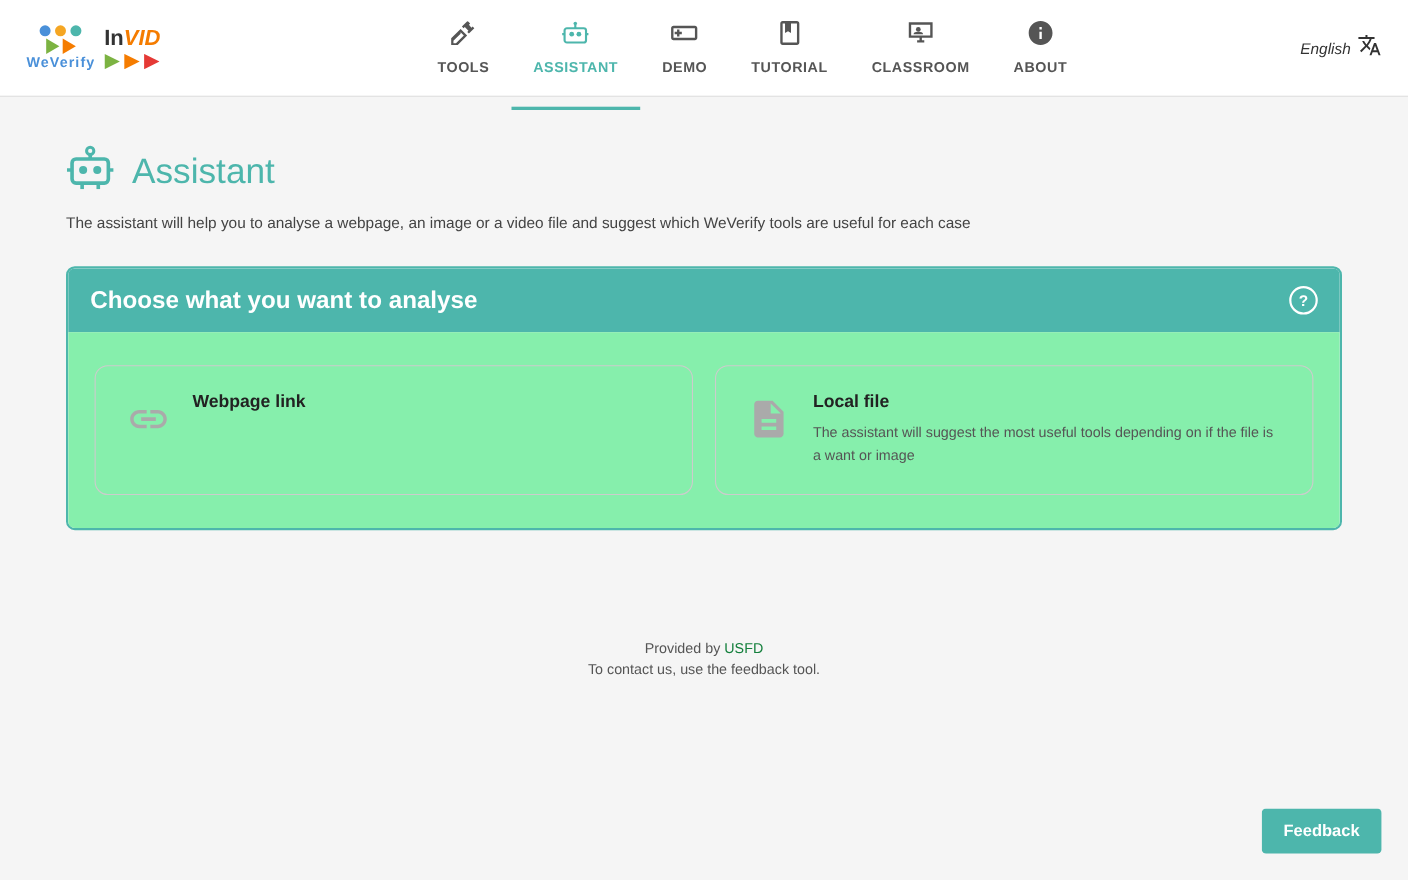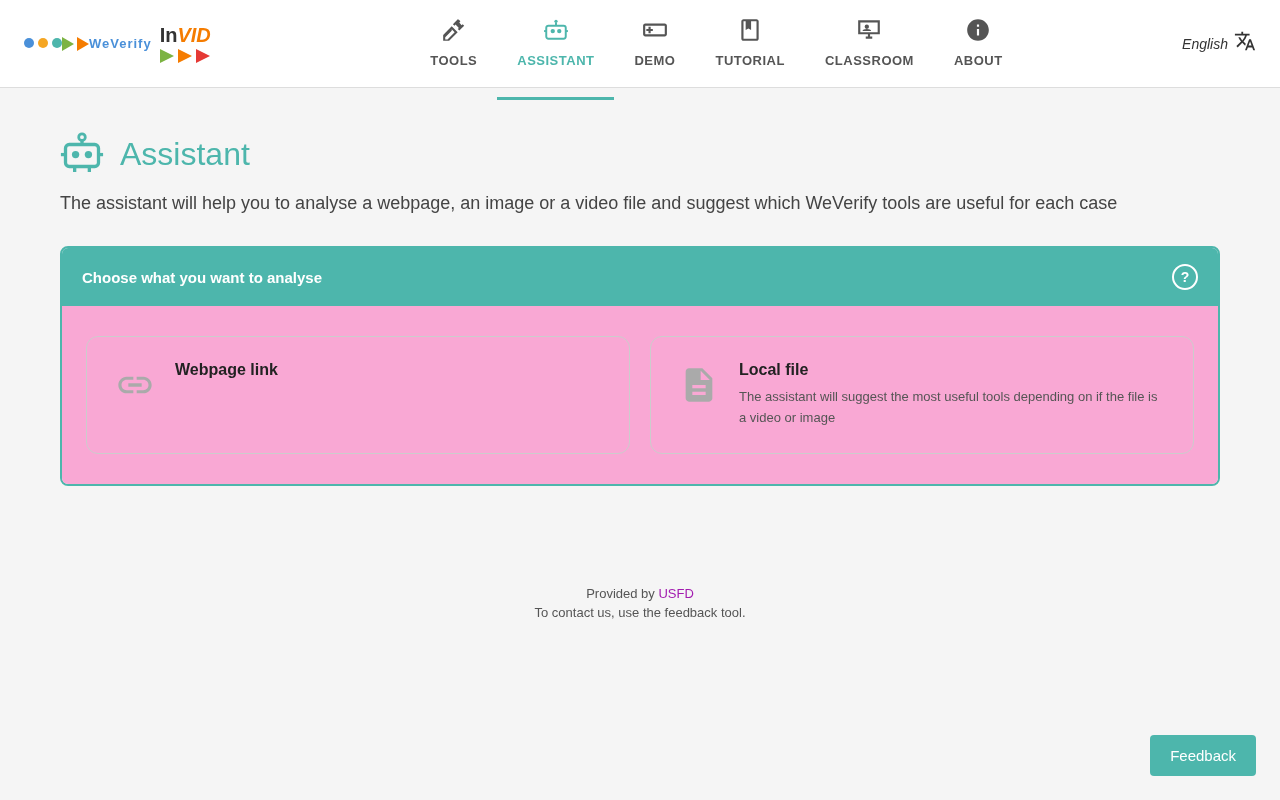--- a/index.html
+++ b/index.html
@@ -23,21 +23,21 @@
 
     .logo-area {
       display: flex;
       align-items: center;
       gap: 8px;
       margin-right: 40px;
     }
 
     .weverify-logo {
       display: flex;
-      flex-direction: row;
+      flex-direction: column;
       align-items: center;
     }
 
     .logo-dots {
       display: flex;
       gap: 4px;
       margin-bottom: 2px;
     }
 
     .dot {
@@ -158,21 +158,21 @@
       color: #4db6ac;
     }
 
     .page-title {
       font-size: 32px;
       color: #4db6ac;
       font-weight: 400;
     }
 
     .page-subtitle {
-      font-size: 18px;
+      font-size: 14px;
       color: #444;
       margin-bottom: 32px;
     }
 
     
     .analyse-card {
       border: 2px solid #4db6ac;
       border-radius: 8px;
       overflow: hidden;
     }
@@ -180,40 +180,40 @@
     .card-header {
       background: #4db6ac;
       padding: 16px 20px;
       display: flex;
       align-items: center;
       justify-content: space-between;
     }
 
     .card-header-title {
       color: #fff;
-      font-size: 15px;
+      font-size: 22px;
       font-weight: bold;
     }
 
     .help-icon {
       width: 26px;
       height: 26px;
       border: 2px solid #fff;
       border-radius: 50%;
       display: flex;
       align-items: center;
       justify-content: center;
       color: #fff;
       font-size: 14px;
       font-weight: bold;
       cursor: pointer;
     }
 
     .card-body {
-      background: #f9a8d4;
+      background: #86efac;
       padding: 30px 24px;
       display: flex;
       gap: 20px;
     }
 
     .option-card {
       flex: 1;
       border: 1px solid #ccc;
       border-radius: 12px;
       padding: 24px 28px;
@@ -248,38 +248,38 @@
 
     
     footer {
       text-align: center;
       padding: 60px 0 20px;
       font-size: 13px;
       color: #555;
     }
 
     footer a {
-      color: #a21caf;
+      color: #15803d;
       text-decoration: none;
     }
 
     footer p { margin-bottom: 4px; }
 
     
     .feedback-btn {
       position: fixed;
       bottom: 24px;
       right: 24px;
       background: #4db6ac;
       color: #fff;
       border: none;
       border-radius: 4px;
       padding: 12px 20px;
       font-size: 15px;
-      font-weight: 400;
+      font-weight: 700;
       cursor: pointer;
     }
 
     
     .chain-icon {
       font-size: 32px;
       color: #aaa;
     }
 
     
@@ -427,21 +427,21 @@
       </div>
 
       <div class="option-card">
         <span class="option-icon file-icon">
           <svg width="40" height="40" viewBox="0 0 24 24" fill="#aaa">
             <path d="M14 2H6c-1.1 0-2 .9-2 2v16c0 1.1.9 2 2 2h12c1.1 0 2-.9 2-2V8l-6-6zm2 16H8v-2h8v2zm0-4H8v-2h8v2zm-3-5V3.5L18.5 9H13z"></path>
           </svg>
         </span>
         <div class="option-content">
           <div class="option-title">Local file</div>
-          <div class="option-desc">The assistant will suggest the most useful tools depending on if the file is a video or image</div>
+          <div class="option-desc">The assistant will suggest the most useful tools depending on if the file is a want or image</div>
         </div>
       </div>
     </div>
   </div>
 </main>
 
 <footer>
   <p>
     <span>Provided by </span><a href="#">USFD</a>
   </p>

